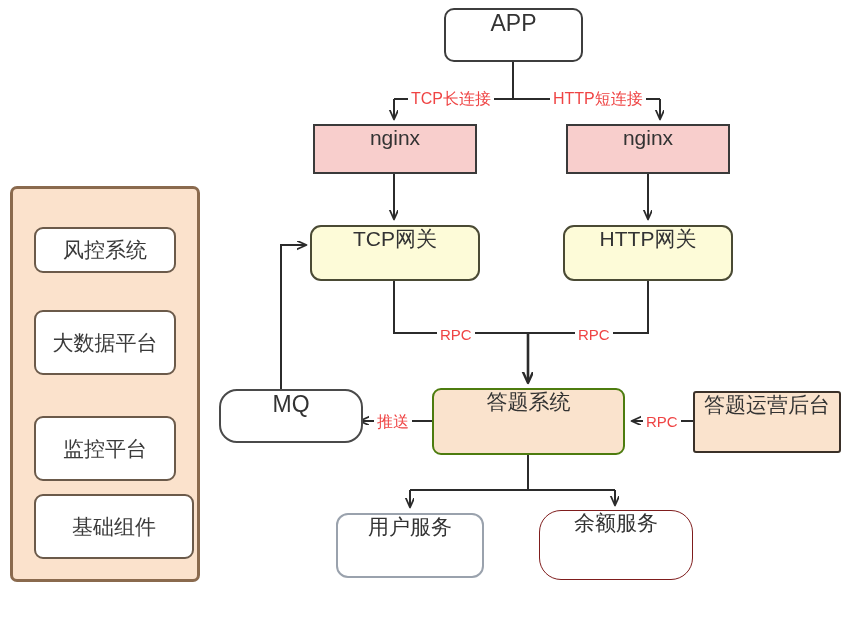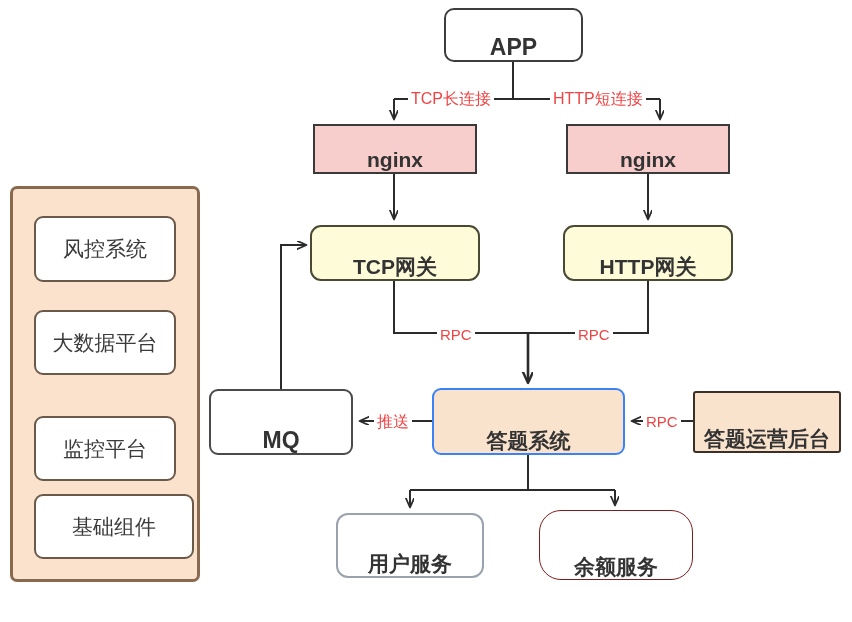--- a/index.html
+++ b/index.html
@@ -22,27 +22,26 @@
     left: 0;
     top: 0;
     width: 852px;
     height: 622px;
     pointer-events: none;
   }
   .node {
     position: absolute;
     box-sizing: border-box;
     display: flex;
-    align-items: flex-end;
+    align-items: flex-start;
     justify-content: center;
     text-align: center;
     color: #333333;
     line-height: 1.15;
     z-index: 3;
-    font-weight: bold;
   }
   .node-label {
     display: block;
     white-space: nowrap;
   }
 
   
   .n-app {
     background: #ffffff;
     border: 2px solid #3d3d3d;
@@ -56,21 +55,21 @@
     font-size: 21px;
   }
   .n-gateway {
     background: #fdfbd8;
     border: 2px solid #4a4a34;
     border-radius: 11px;
     font-size: 21px;
   }
   .n-core {
     background: #fae3cd;
-    border: 2px solid #3b82f6;
+    border: 2px solid #4d7c0f;
     border-radius: 9px;
     font-size: 21px;
   }
   .n-backoffice {
     background: #fae3cd;
     border: 2px solid #3a3028;
     border-radius: 3px;
     font-size: 21px;
   }
   .n-mq {
@@ -198,21 +197,21 @@
   </div>
 
   <div class="node n-gateway" style="left:310px; top:225px; width:170px; height:56px;">
     <span class="node-label">TCP网关</span>
   </div>
 
   <div class="node n-gateway" style="left:563px; top:225px; width:170px; height:56px;">
     <span class="node-label">HTTP网关</span>
   </div>
 
-  <div class="node n-mq" style="left:209px; top:389px; width:144px; height:66px;">
+  <div class="node n-mq" style="left:219px; top:389px; width:144px; height:54px;border-radius:18px;">
     <span class="node-label">MQ</span>
   </div>
 
   <div class="node n-core" style="left:432px; top:388px; width:193px; height:67px;">
     <span class="node-label">答题系统</span>
   </div>
 
   <div class="node n-svc-light" style="left:336px; top:513px; width:148px; height:65px;">
     <span class="node-label">用户服务</span>
   </div>
@@ -220,21 +219,21 @@
   <div class="node n-backoffice" style="left:693px; top:391px; width:148px; height:62px;">
     <span class="node-label">答题运营后台</span>
   </div>
 
   <div class="node n-svc-strong" style="left:539px; top:510px; width:154px; height:70px;">
     <span class="node-label">余额服务</span>
   </div>
 
   <div class="group-box" style="left:10px; top:186px; width:190px; height:396px;"></div>
 
-  <div class="group-item" style="left:34px; top:216px; width:142px; height:66px;">
+  <div class="group-item" style="left:34px; top:227px; width:142px; height:46px;">
     <span class="node-label">风控系统</span>
   </div>
   <div class="group-item" style="left:34px; top:310px; width:142px; height:65px;">
     <span class="node-label">大数据平台</span>
   </div>
   <div class="group-item" style="left:34px; top:416px; width:142px; height:65px;font-family:Liberation Serif, serif;">
     <span class="node-label">监控平台</span>
   </div>
   <div class="group-item" style="left:34px; top:494px; width:160px; height:65px;">
     <span class="node-label">基础组件</span>

